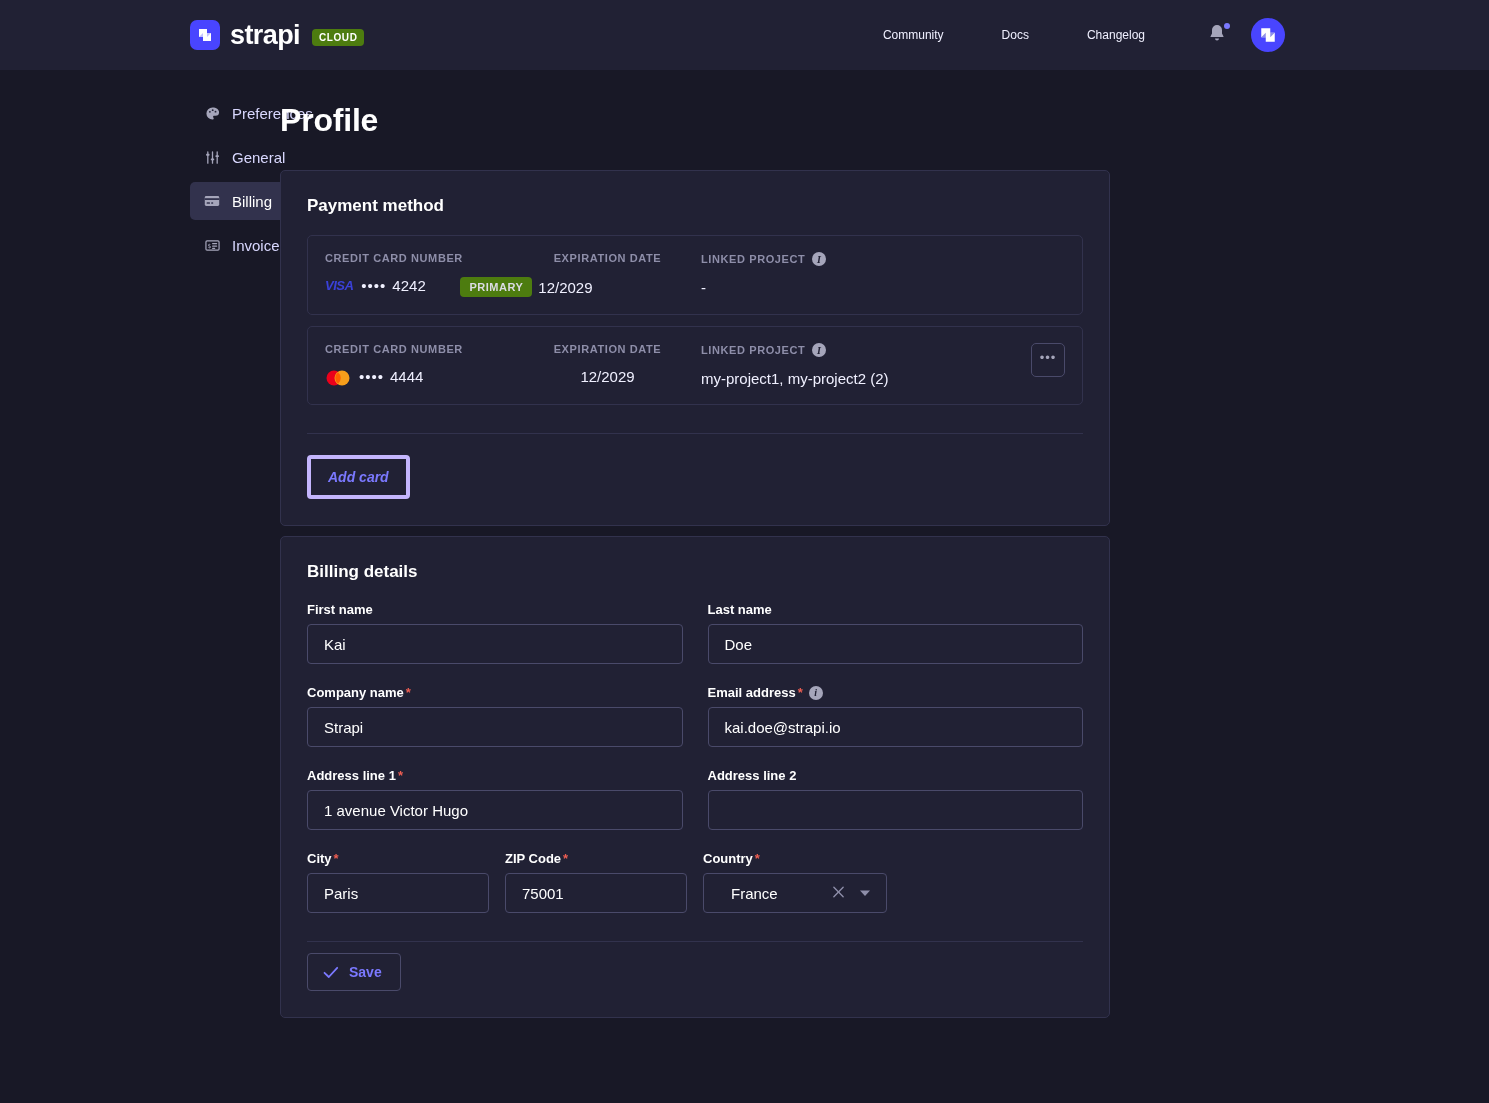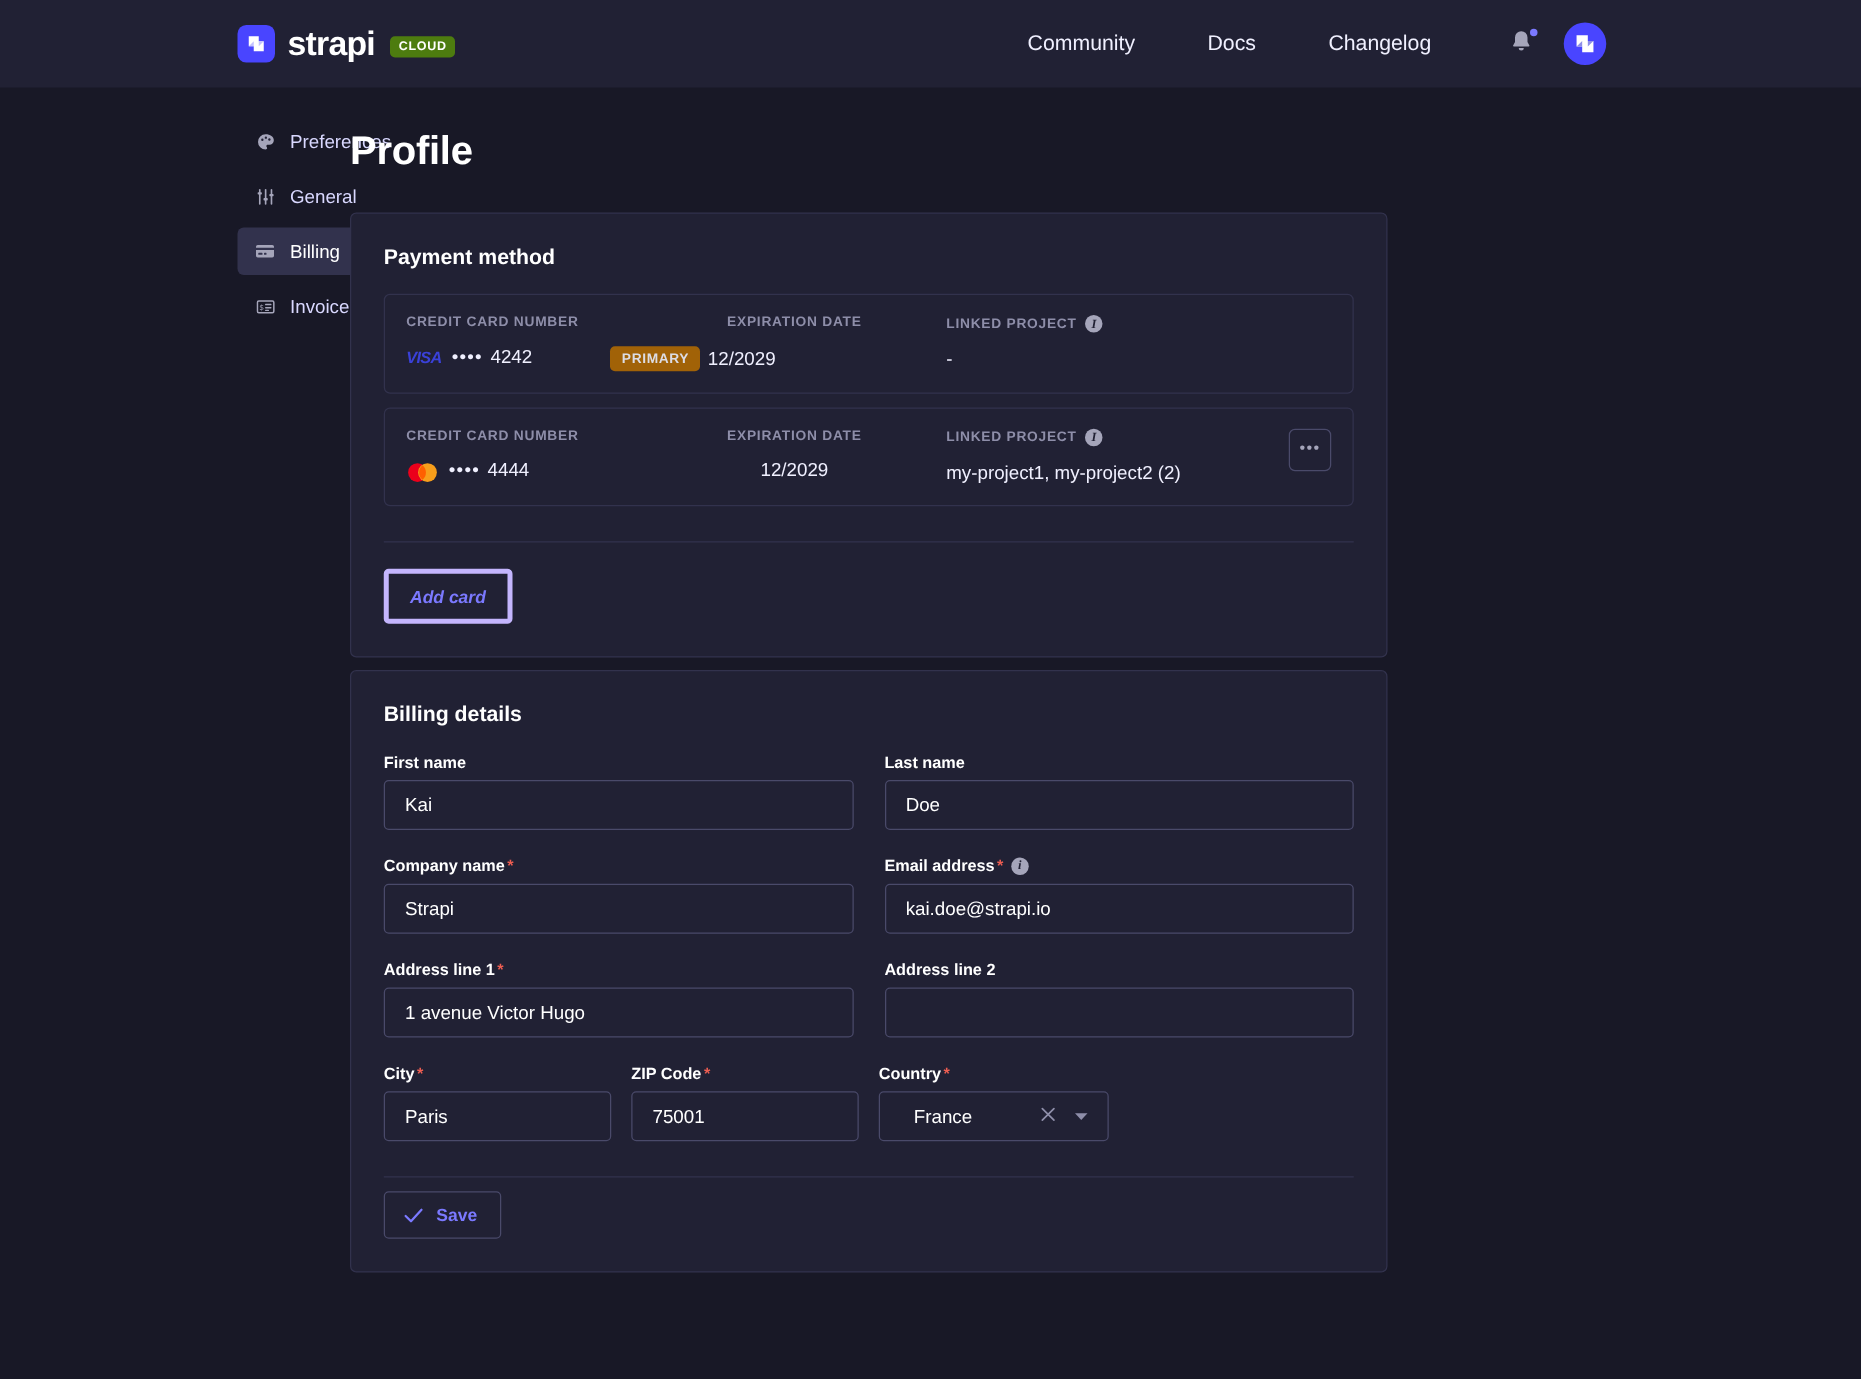--- a/index.html
+++ b/index.html
@@ -32,21 +32,21 @@
     letter-spacing: -0.6px;
   }
   .brand-badge {
     background: #4d7c0f; color: #ffffff;
     font-size: 10px; font-weight: bold; letter-spacing: 0.6px;
     padding: 3px 6px 3px 7px; border-radius: 4px;
     margin-left: 2px; position: relative; top: 2px;
   }
   .nav { display: flex; align-items: center; gap: 0; }
   .nav-link {
-    color: #f0f0ff; font-size: 17px; text-decoration: none;
+    color: #f0f0ff; font-size: 12px; text-decoration: none;
     padding: 8px 0; margin-left: 58px; text-align: right;
   }
   .nav-link:first-child { margin-left: 0; }
   .bell-wrap { margin-left: 62px; position: relative; width: 22px; height: 24px; }
   .bell-dot {
     position: absolute; right: -1px; top: 0;
     width: 6px; height: 6px; border-radius: 50%; background: #7b79ff;
   }
   .avatar {
     margin-left: 22px;
@@ -90,41 +90,40 @@
   
   .pm-list { padding: 19px 26px 0 26px; }
   .pm-row {
     border: 1px solid #32324d;
     border-radius: 5px;
     padding: 16px 20px 17px 17px;
     display: flex;
     align-items: flex-start;
     position: relative;
     min-height: 78px;
-    gap: 28px;
   }
   .pm-row + .pm-row { margin-top: 11px; }
   .pm-col { display: flex; flex-direction: column; }
   .pm-col.c1 { width: 189px; }
   .pm-col.c2 { width: 187px; align-items: center; }
   .pm-col.c3 { flex: 1; }
   .pm-label {
     font-size: 11px; font-weight: bold; letter-spacing: 0.6px;
     color: #8e8ea9; text-transform: uppercase; margin-bottom: 13px;
     display: flex; align-items: center; gap: 7px;
   }
   .pm-value { font-size: 15px; color: #f0f0ff; display: flex; align-items: center; }
   .visa-logo {
     color: #3a41d8; font-size: 13px; font-weight: bold;
     font-style: italic; letter-spacing: -0.5px; margin-right: 8px;
   }
   .mc-logo { display: inline-flex; margin-right: 8px; position: relative; top: 1px; }
   .dots { letter-spacing: 1px; margin-right: 6px; color: #f0f0ff; font-size: 15px; }
   .primary-badge {
-    background: #a16207; color: #dcdce4;
+    background: #4d7c0f; color: #dcdce4;
     font-size: 11px; font-weight: bold; letter-spacing: 0.5px;
     padding: 4px 9px; border-radius: 4px; margin-left: 12px;
   }
   .info-icon {
     width: 14px; height: 14px; border-radius: 50%;
     background: #a5a5ba; color: #212134;
     font-size: 10px; font-weight: bold; font-style: italic;
     display: inline-flex; align-items: center; justify-content: center;
     font-family: "Liberation Serif", serif;
   }

